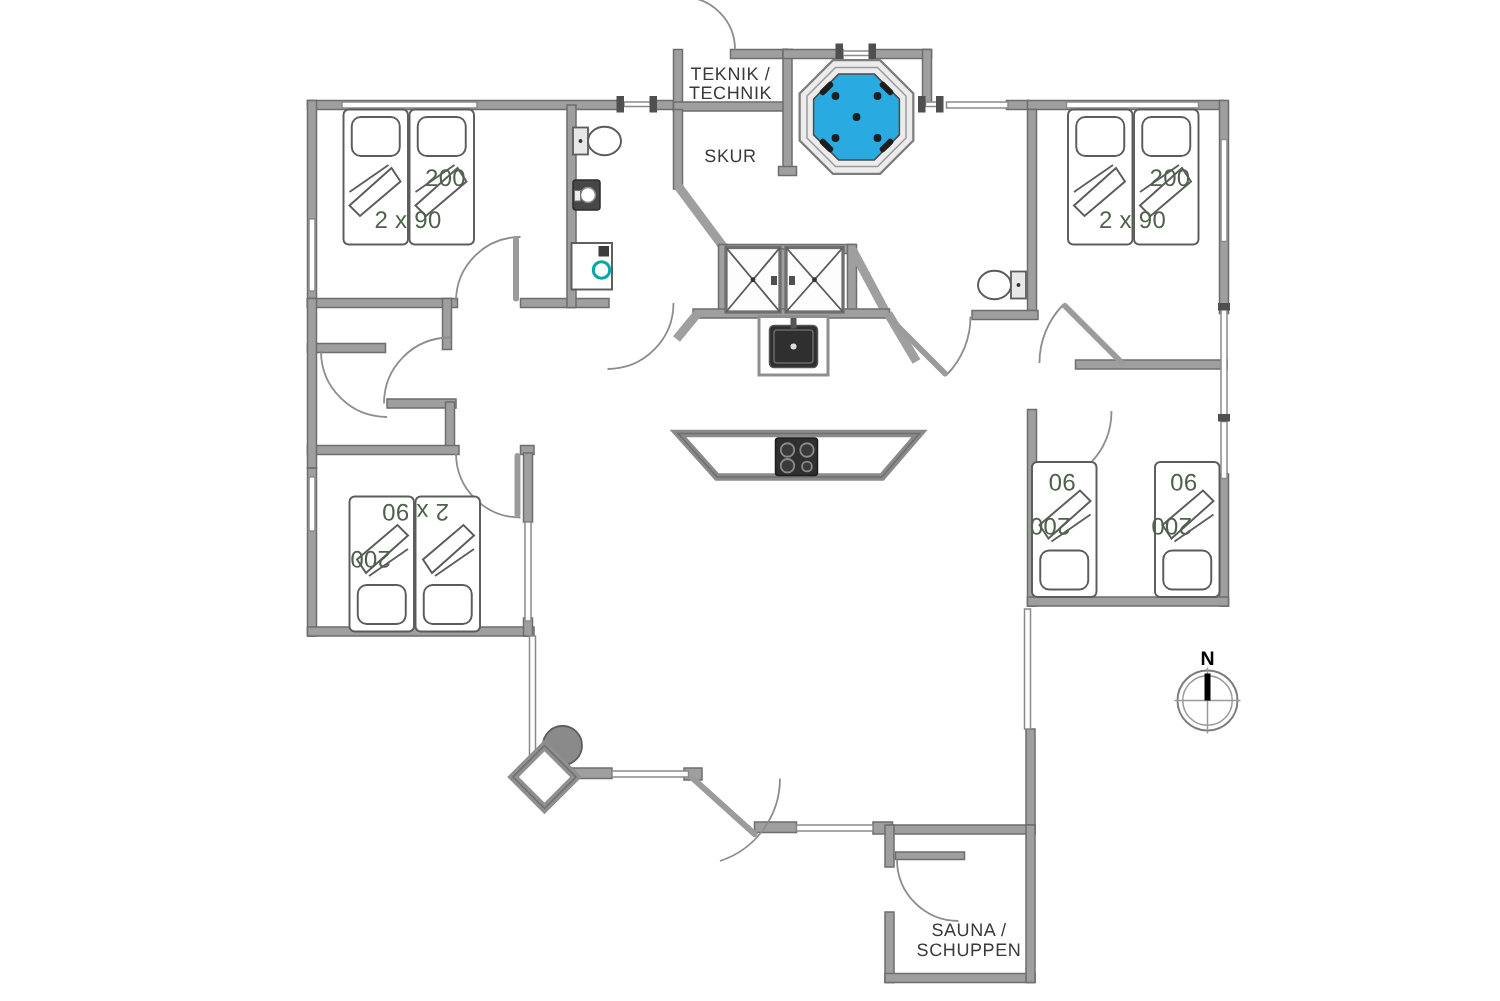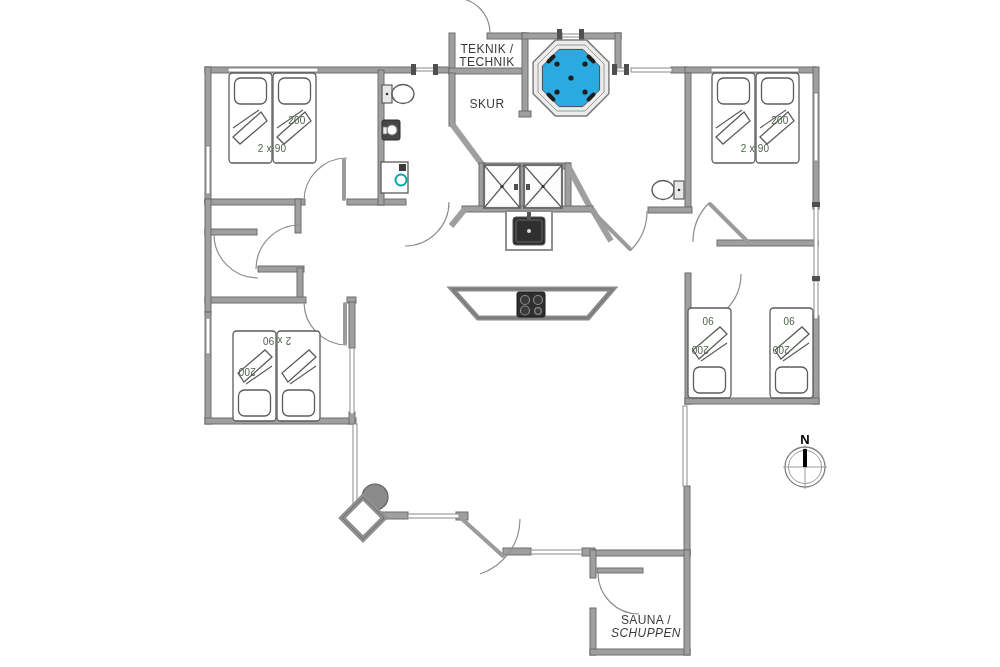--- a/index.html
+++ b/index.html
@@ -1,21 +1,21 @@
 <!DOCTYPE html>
 <html><head>
 <meta charset="utf-8">
 <style>
   html,body{margin:0;padding:0;background:#fff;}
   .plan{position:relative;width:1000px;height:667px;background:#ffffff;overflow:hidden;
         font-family:"Liberation Sans","DejaVu Sans",sans-serif;}
   .plan svg{position:absolute;left:0;top:0;}
   .lbl{position:absolute;transform:translate(-50%,-50%);white-space:nowrap;
        font-size:12px;color:#3a3a3a;letter-spacing:.4px;}
-  .lbl.bed{font-size:10px;color:#4f614c;letter-spacing:.2px;}
+  .lbl.bed{font-size:16px;color:#4f614c;letter-spacing:.2px;}
   .lbl.rot{transform:translate(-50%,-50%) rotate(180deg);}
   .lbl.north{font-size:13px;font-weight:bold;color:#000;letter-spacing:0;}
   .w{fill:#9f9f9f;stroke:#6e6e6e;stroke-width:1;}
   .win{fill:#ffffff;stroke:#8a8a8a;stroke-width:1;}
   .jamb{fill:#4f4f4f;}
   .arc{fill:none;stroke:#8d8d8d;stroke-width:1.2;}
   .leaf{stroke:#9b9b9b;stroke-width:4;stroke-linecap:round;}
   .fx{fill:#ffffff;stroke:#5c5c5c;stroke-width:1.3;}
   .fxl{fill:none;stroke:#5c5c5c;stroke-width:1.2;}
   .dk{fill:#2f2f2f;stroke:#1d1d1d;stroke-width:1;}
@@ -248,21 +248,21 @@
     <line x1="783" y1="467" x2="827" y2="467" stroke="#9a9a9a" stroke-width="1"></line>
     <line x1="805" y1="445" x2="805" y2="489" stroke="#9a9a9a" stroke-width="1"></line>
     <line x1="805" y1="449" x2="805" y2="467" stroke="#000" stroke-width="4"></line>
   </g>
 </svg>
 
 <span class="lbl" style="left:487px;top:49px;">TEKNIK /</span>
 <span class="lbl" style="left:487px;top:62px;">TECHNIK</span>
 <span class="lbl" style="left:487px;top:104px;">SKUR</span>
 <span class="lbl" style="left:646px;top:620px;">SAUNA /</span>
-<span class="lbl" style="left:646px;top:633px;font-style:italic;">SCHUPPEN</span>
+<span class="lbl" style="left:646px;top:633px;">SCHUPPEN</span>
 <span class="lbl north" style="left:805px;top:439px;">N</span>
 
 <span class="lbl bed" style="left:297px;top:120px;">200</span>
 <span class="lbl bed" style="left:272px;top:148px;">2 x 90</span>
 <span class="lbl bed" style="left:780px;top:120px;">200</span>
 <span class="lbl bed" style="left:755px;top:148px;">2 x 90</span>
 <span class="lbl bed rot" style="left:277px;top:340px;">2 x 90</span>
 <span class="lbl bed rot" style="left:247px;top:371px;">200</span>
 <span class="lbl bed rot" style="left:708px;top:320px;">90</span>
 <span class="lbl bed rot" style="left:700px;top:349px;">200</span>

